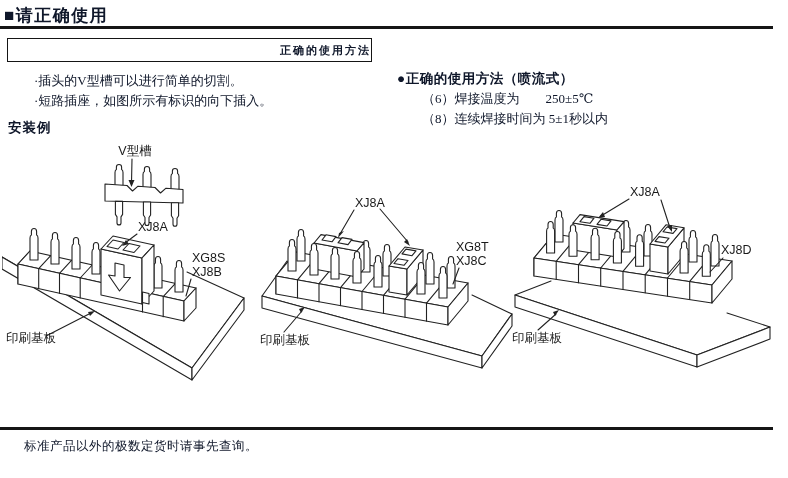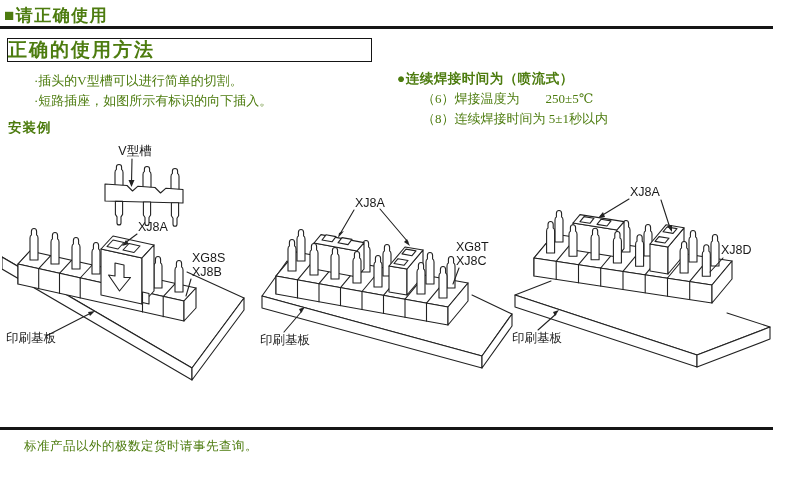--- a/index.html
+++ b/index.html
@@ -1,25 +1,25 @@
 <!DOCTYPE html>
 <html><head>
 <meta charset="utf-8">
 <style>
   html,body{margin:0;padding:0;background:#fff;}
   .page{position:relative;width:788px;height:478px;background:#ffffff;overflow:hidden;
-        font-family:"Liberation Sans","DejaVu Sans",sans-serif;color:#4d7c0f;}
+        font-family:"Liberation Sans","DejaVu Sans",sans-serif;color:#0f172a;}
   .h1{position:absolute;left:4px;font-size:17px;font-weight:bold;letter-spacing:1.5px;white-space:nowrap;}
   .h1-top{top:4px;}
   .h1-bottom{top:401px;}
   .rule{position:absolute;left:0;width:773px;height:3px;background:#151515;}
   .rule-top{top:26px;}
   .rule-bottom{top:427px;}
   .method-box{position:absolute;left:7px;top:38px;width:363px;height:22px;border:1.4px solid #151515;
-              display:flex;align-items:center;justify-content:flex-start;font-size:19px;font-weight:bold;letter-spacing:2px;}
+              display:flex;align-items:center;justify-content:flex-end;font-size:11px;font-weight:bold;letter-spacing:2px;}
   .serif{font-family:"Liberation Serif","DejaVu Serif","DejaVu Sans",serif;margin-left:24px;}
   .bullet{position:absolute;left:10px;font-size:13px;white-space:nowrap;}
   .b1{top:72px;}
   .b2{top:92px;}
   .solder-head{position:absolute;left:397px;top:70px;font-size:13.5px;font-weight:bold;letter-spacing:.5px;white-space:nowrap;}
   .solder-item{position:absolute;left:398px;font-size:13px;white-space:nowrap;}
   .si1{top:90px;}
   .si2{top:110px;}
   .example-label{position:absolute;left:8px;top:119px;font-size:13.5px;font-weight:bold;letter-spacing:1px;}
   .note{position:absolute;left:0;top:438px;font-size:12.5px;letter-spacing:.5px;white-space:nowrap;}
@@ -41,21 +41,21 @@
   <div class="h1 h1-top"><span>■</span><span>请正确使用</span></div>
   <div class="rule rule-top"></div>
 
   <div class="method-box">
       <span>正确的使用方法</span>
     </div>
 
   <div class="bullet b1 serif">·插头的V型槽可以进行简单的切割。</div>
   <div class="bullet b2 serif">·短路插座，如图所示有标识的向下插入。</div>
 
-  <div class="solder-head">●连续焊接时间为（喷流式）</div>
+  <div class="solder-head">●正确的使用方法（喷流式）</div>
   <div class="solder-item si1 serif">（6）焊接温度为　　250±5℃</div>
   <div class="solder-item si2 serif">（8）连续焊接时间为 5±1秒以内</div>
 
   <div class="example-label">安装例</div>
 
   <svg class="diag d1" width="258" height="252" viewBox="0 0 258 252">
     <defs>
       <g id="pin32">
           <path class="face" d="M-4,0 L-4,-22 Q-4,-24.5 -2.6,-25 L-2.6,-28.5 Q-2.6,-31.5 0,-31.5 Q2.6,-31.5 2.6,-28.5 L2.6,-25 Q4,-24.5 4,-22 L4,0 Z"></path>
         </g>

